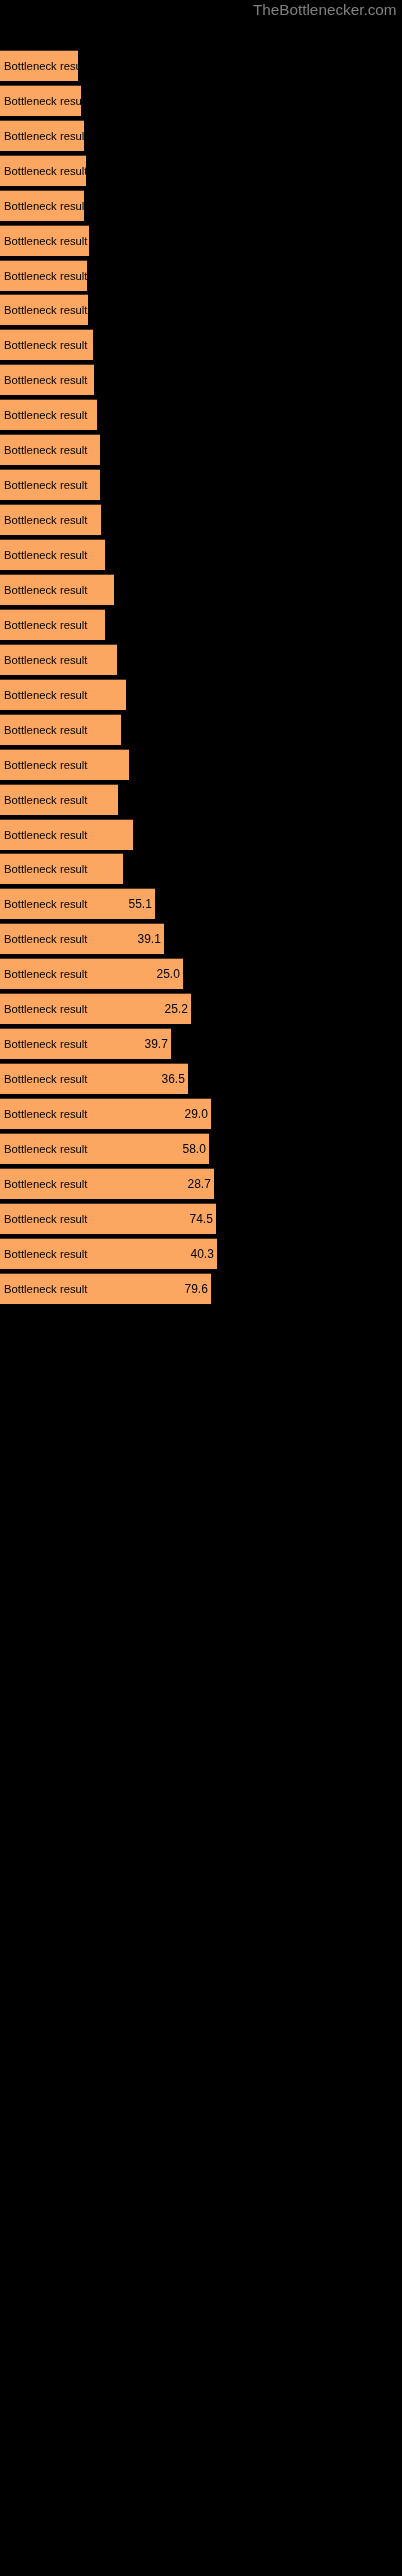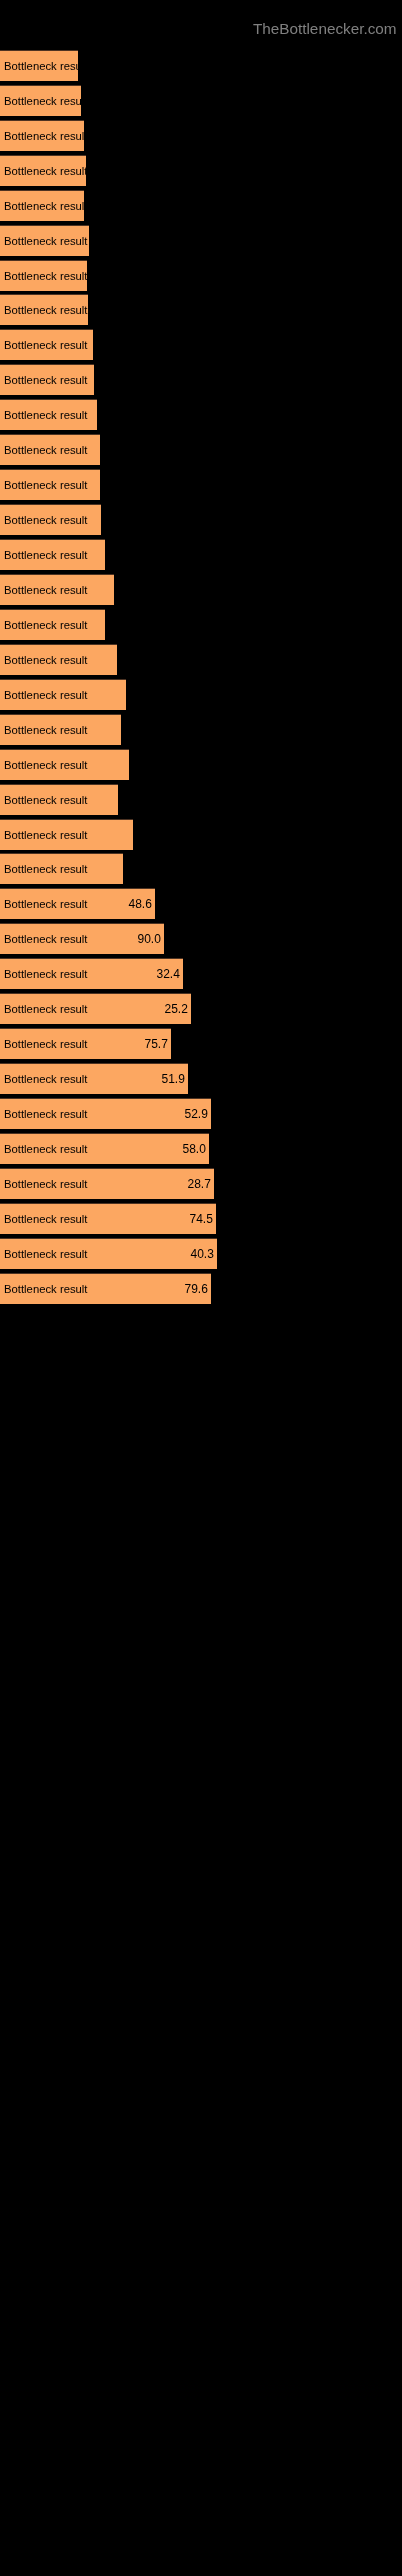--- a/index.html
+++ b/index.html
@@ -19,21 +19,20 @@
   #watermark {
     position: absolute;
     top: 0px;
     right: 6.4px;
     font-size: 15.3px;
     color: #808080;
     letter-spacing: 0px;
     line-height: 19.3px;
     white-space: nowrap;
     font-family: "Liberation Sans", sans-serif;
-    margin-top: 19px;
   }
   #chart {
     position: absolute;
     top: 0;
     left: 0;
     width: 403px;
     height: 2576px;
   }
   .bar-row {
     position: absolute;
@@ -272,69 +271,69 @@
         <div class="bar-inner">
           <span class="bar-label">Bottleneck result</span>
           <span class="bar-value"></span>
         </div>
       </div>
     </div>
     <div class="bar-row" style="top: 888px;">
       <div class="bar" style="width: 155px;">
         <div class="bar-inner">
           <span class="bar-label">Bottleneck result</span>
-          <span class="bar-value">48.6</span>
+          <span class="bar-value">55.1</span>
         </div>
       </div>
     </div>
     <div class="bar-row" style="top: 923px;">
       <div class="bar" style="width: 164px;">
         <div class="bar-inner">
           <span class="bar-label">Bottleneck result</span>
-          <span class="bar-value">90.0</span>
+          <span class="bar-value">39.1</span>
         </div>
       </div>
     </div>
     <div class="bar-row" style="top: 958px;">
       <div class="bar" style="width: 183px;">
         <div class="bar-inner">
           <span class="bar-label">Bottleneck result</span>
-          <span class="bar-value">32.4</span>
+          <span class="bar-value">25.0</span>
         </div>
       </div>
     </div>
     <div class="bar-row" style="top: 993px;">
       <div class="bar" style="width: 191px;">
         <div class="bar-inner">
           <span class="bar-label">Bottleneck result</span>
           <span class="bar-value">25.2</span>
         </div>
       </div>
     </div>
     <div class="bar-row" style="top: 1028px;">
       <div class="bar" style="width: 171px;">
         <div class="bar-inner">
           <span class="bar-label">Bottleneck result</span>
-          <span class="bar-value">75.7</span>
+          <span class="bar-value">39.7</span>
         </div>
       </div>
     </div>
     <div class="bar-row" style="top: 1063px;">
       <div class="bar" style="width: 188px;">
         <div class="bar-inner">
           <span class="bar-label">Bottleneck result</span>
-          <span class="bar-value">51.9</span>
+          <span class="bar-value">36.5</span>
         </div>
       </div>
     </div>
     <div class="bar-row" style="top: 1098px;">
       <div class="bar" style="width: 211px;">
         <div class="bar-inner">
           <span class="bar-label">Bottleneck result</span>
-          <span class="bar-value">52.9</span>
+          <span class="bar-value">29.0</span>
         </div>
       </div>
     </div>
     <div class="bar-row" style="top: 1133px;">
       <div class="bar" style="width: 209px;">
         <div class="bar-inner">
           <span class="bar-label">Bottleneck result</span>
           <span class="bar-value">58.0</span>
         </div>
       </div>

